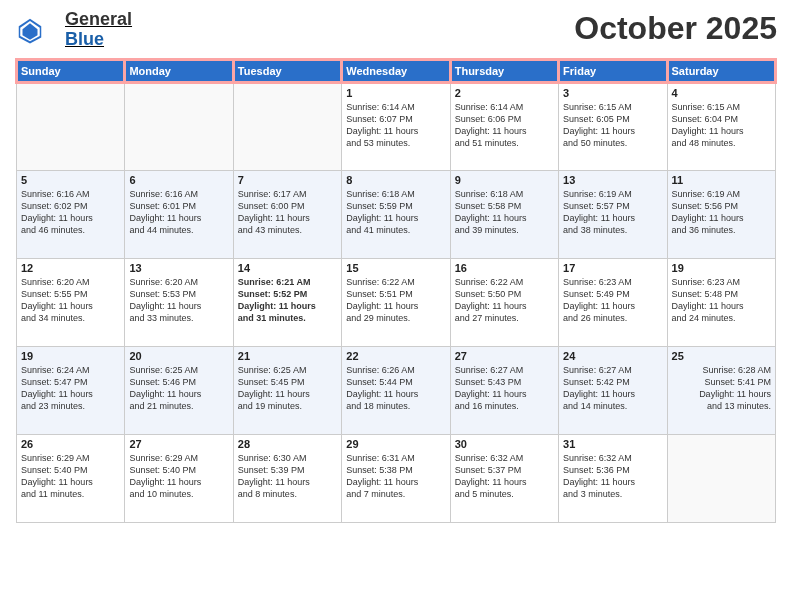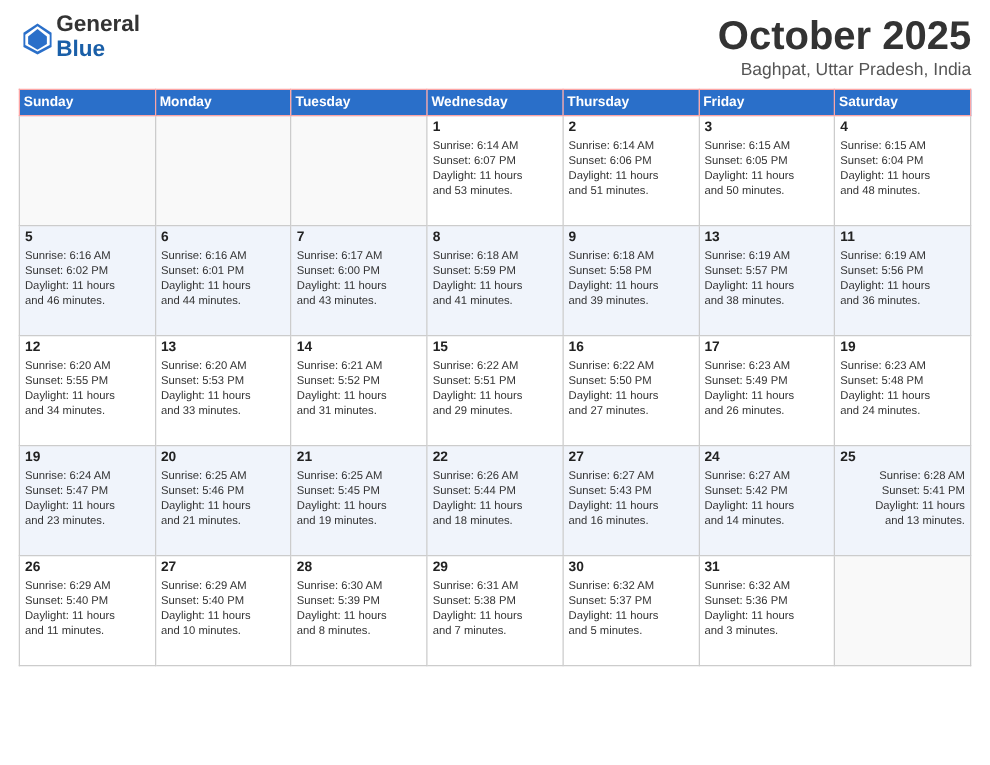--- a/index.html
+++ b/index.html
@@ -17,21 +17,22 @@
     }
     .header {
       display: flex;
       justify-content: space-between;
       align-items: flex-start;
       margin-bottom: 8px;
     }
     .logo {
       display: flex;
       align-items: center;
-      gap: 0;
+      gap: 20px;
+      text-decoration: underline;
     }
     .logo-text {
       font-size: 18px;
       font-weight: bold;
       line-height: 1.1;
     }
     .logo-text .general { color: #333; }
     .logo-text .blue { color: #1a5fa8; }
     .logo-icon {
       width: 30px;
@@ -54,21 +55,21 @@
       border-collapse: collapse;
       table-layout: fixed;
     }
     .calendar th {
       background: #2a6fc9;
       color: #fff;
       font-size: 11px;
       font-weight: bold;
       padding: 4px 3px;
       text-align: left;
-      border: 1px solid #fca5a5;
+      border: 3px solid #fca5a5;
     }
     .calendar td {
       border: 1px solid #ccc;
       vertical-align: top;
       padding: 3px 4px;
       height: 88px;
       background: #fff;
       font-size: 9.5px;
       color: #333;
     }
@@ -101,21 +102,20 @@
         <polygon points="20,8 33,17 33,28 20,35 7,28 7,17" fill="#fff"></polygon>
         <polygon points="20,11 30,19 30,27 20,33 10,27 10,19" fill="#2a6fc9"></polygon>
       </svg>
       <div class="logo-text">
         <div><span class="general">General</span></div>
         <div><span class="blue">Blue</span></div>
       </div>
     </div>
     <div class="title-block">
       <div class="month-title">October 2025</div>
-      <div class="location">Baghpat, Uttar Pradesh, India</div>
     </div>
   </div>
 
   <table class="calendar">
     <thead>
       <tr>
 
       <th>Sunday</th>
           <th>Monday</th>
           <th>Tuesday</th>
@@ -220,21 +220,21 @@
           </td>
           <td>
             <div class="day-num">13</div>
             <div class="cell-text" style="white-space: pre-line;">Sunrise: 6:20 AM
 Sunset: 5:53 PM
 Daylight: 11 hours
 and 33 minutes.</div>
           </td>
           <td>
             <div class="day-num">14</div>
-            <div class="cell-text" style="white-space: pre-line;">Sunrise: 6:21 AM
+            <div class="cell-text" style="white-space: pre-line; font-weight: bold;">Sunrise: 6:21 AM
 Sunset: 5:52 PM
 Daylight: 11 hours
 and 31 minutes.</div>
           </td>
           <td>
             <div class="day-num">15</div>
             <div class="cell-text" style="white-space: pre-line;">Sunrise: 6:22 AM
 Sunset: 5:51 PM
 Daylight: 11 hours
 and 29 minutes.</div>

